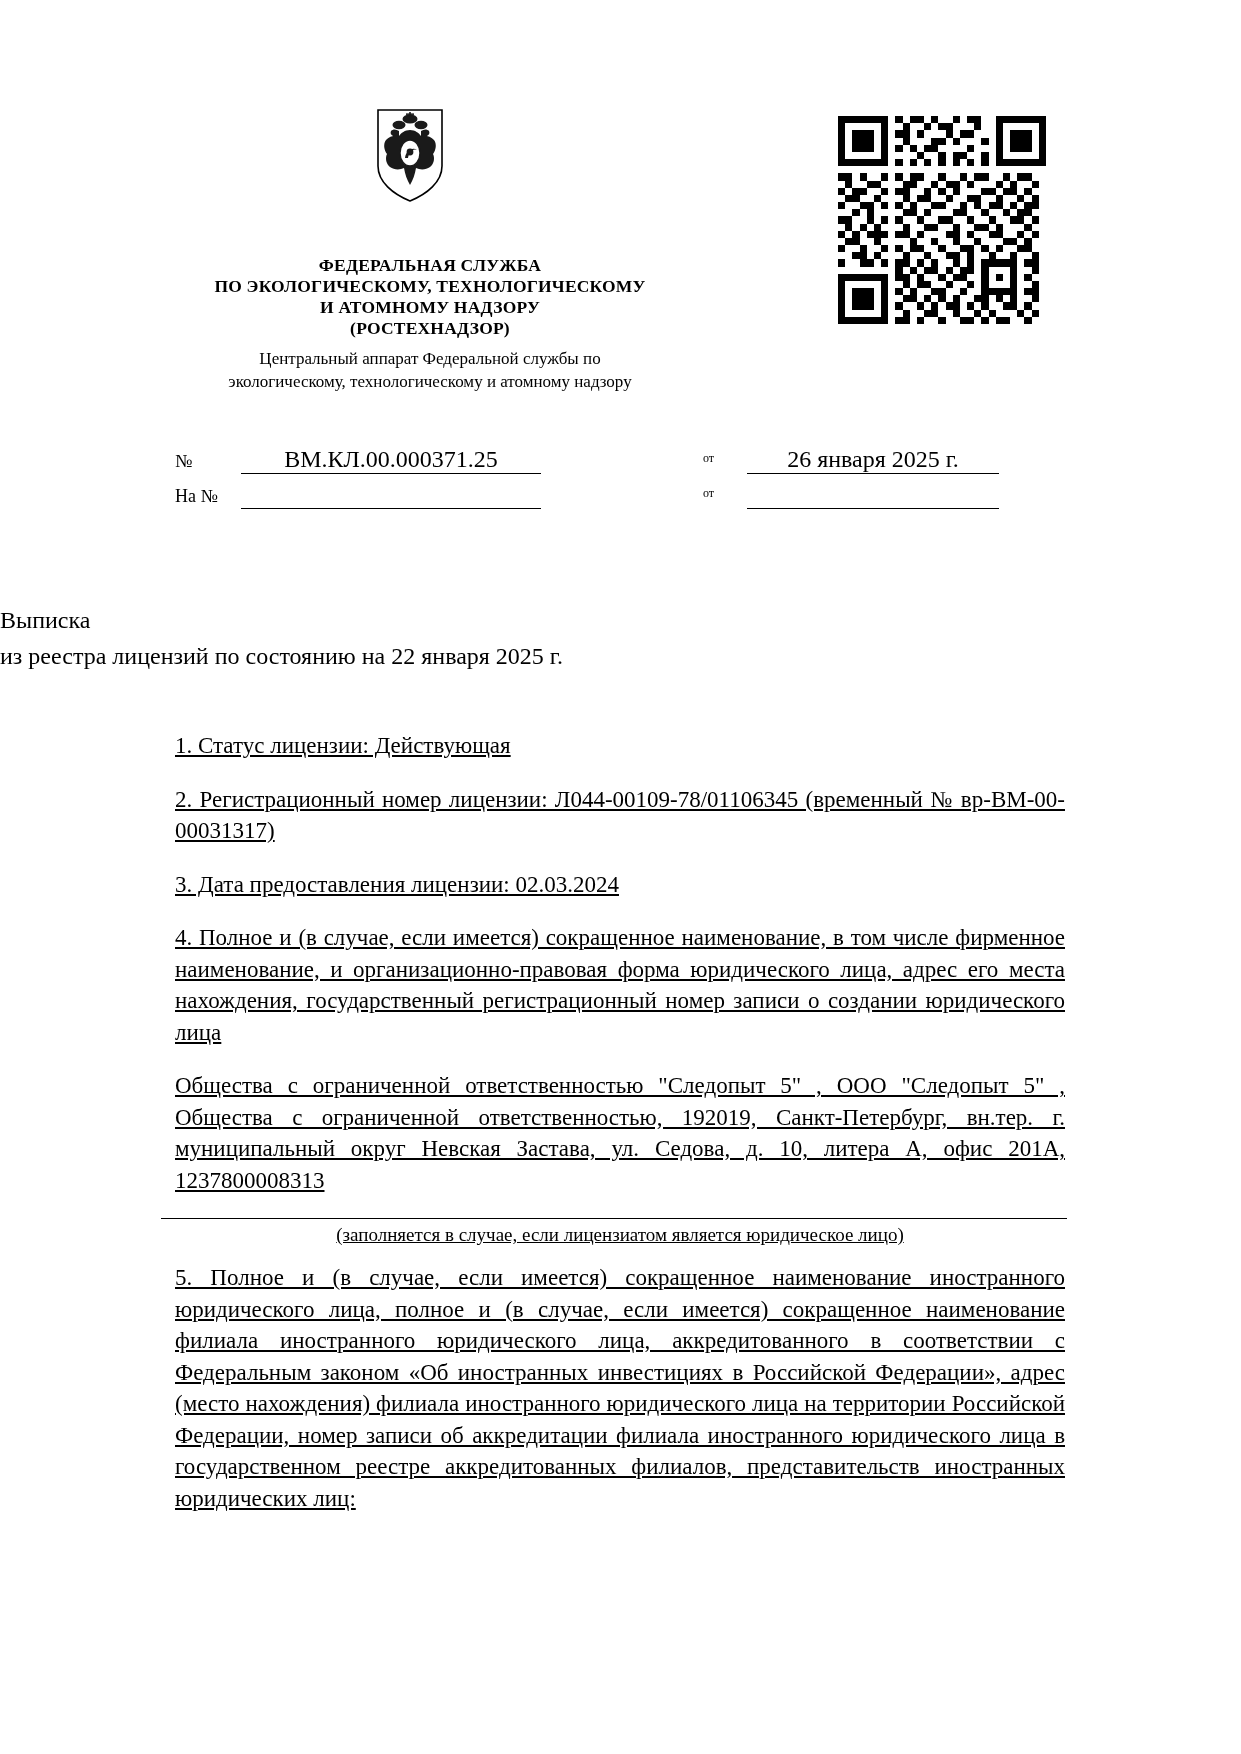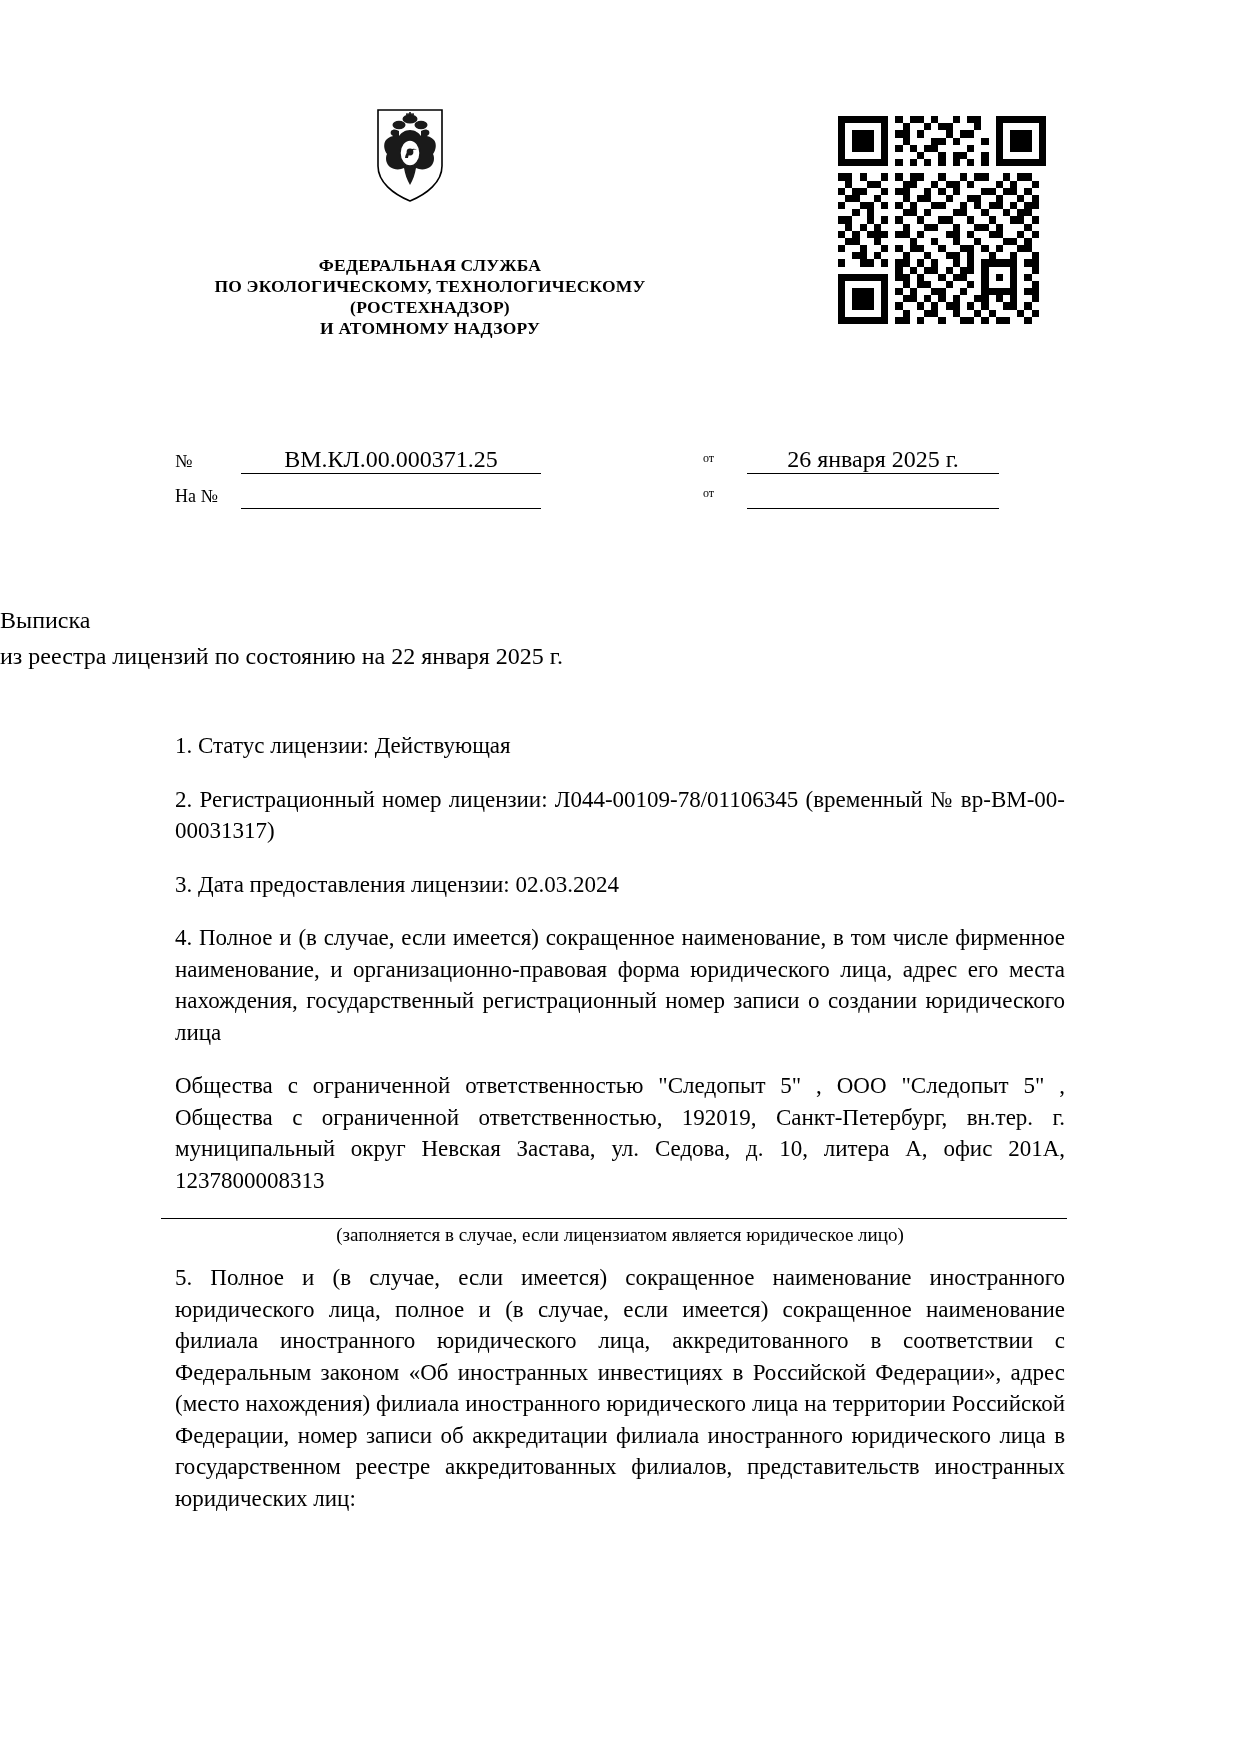--- a/index.html
+++ b/index.html
@@ -125,20 +125,21 @@
     font-size: 24px;
     line-height: 36px;
   }
 
   
   .body-zone {
     position: absolute;
     top: 730px;
     left: 175px;
     width: 890px;
+    text-decoration: underline;
   }
 
   .p {
     font-size: 23px;
     line-height: 31.5px;
     margin: 0 0 22px 0;
     text-align: justify;
     text-justify: inter-word;
   }
   .p.nojust { text-align: left; }
@@ -423,24 +424,28 @@
           <rect x="20" y="28" width="1" height="1"></rect>
             <rect x="22" y="28" width="2" height="1"></rect>
           <rect x="26" y="28" width="1" height="1"></rect>
         </g>
       </svg>
     </div>
 
     <div class="agency-title">
       <div>ФЕДЕРАЛЬНАЯ СЛУЖБА</div>
       <div>ПО ЭКОЛОГИЧЕСКОМУ, ТЕХНОЛОГИЧЕСКОМУ</div>
+      <div>И АТОМНОМУ НАДЗОРУ</div>
       <div>(РОСТЕХНАДЗОР)</div>
-      <div>И АТОМНОМУ НАДЗОРУ</div>
-    </div>
-
+    </div>
+
+    <div class="agency-sub">
+      <div>Центральный аппарат Федеральной службы по</div>
+      <div>экологическому, технологическому и атомному надзору</div>
+    </div>
   </div>
 
   <div class="refblock">
     <div class="ref-row r1">
       <span class="ref-label">№</span>
       <span class="ref-line num">ВМ.КЛ.00.000371.25</span>
       <span class="ref-ot">от</span>
       <span class="ref-line date">26 января 2025 г.</span>
     </div>
     <div class="ref-row r2">

